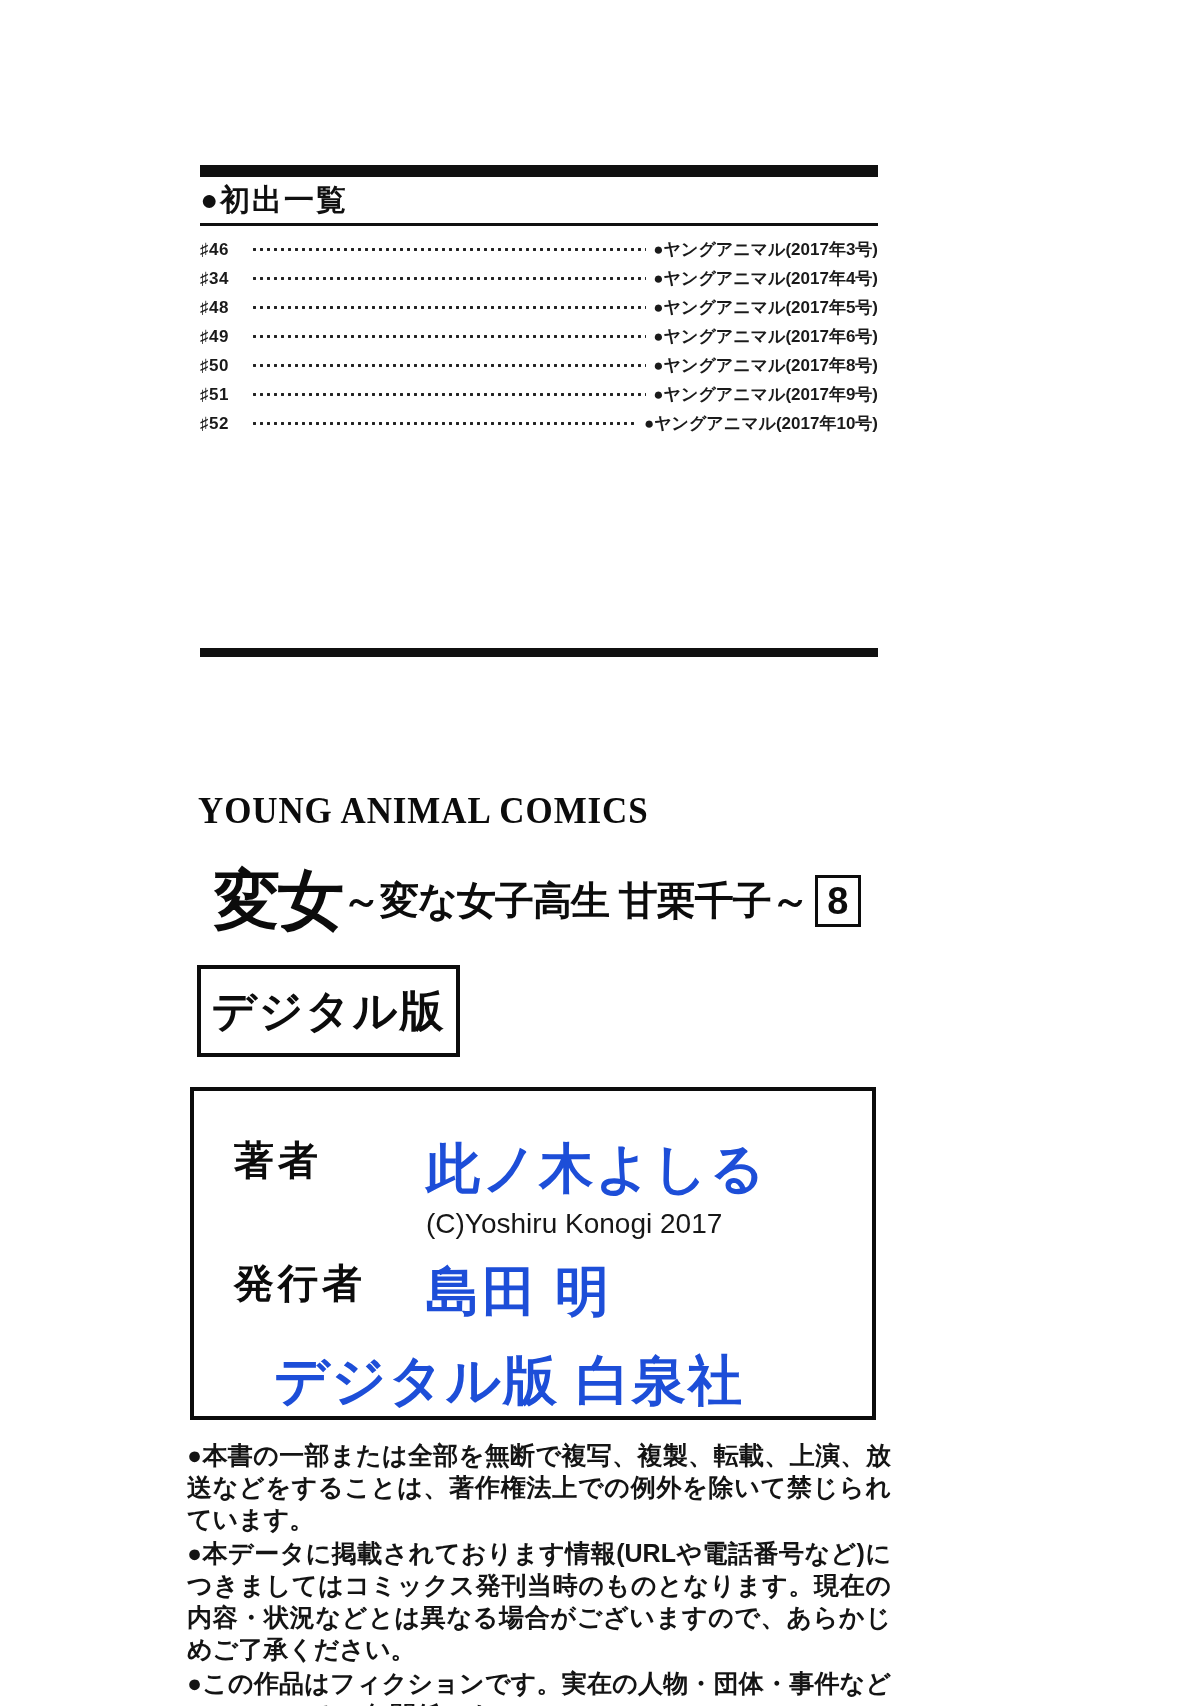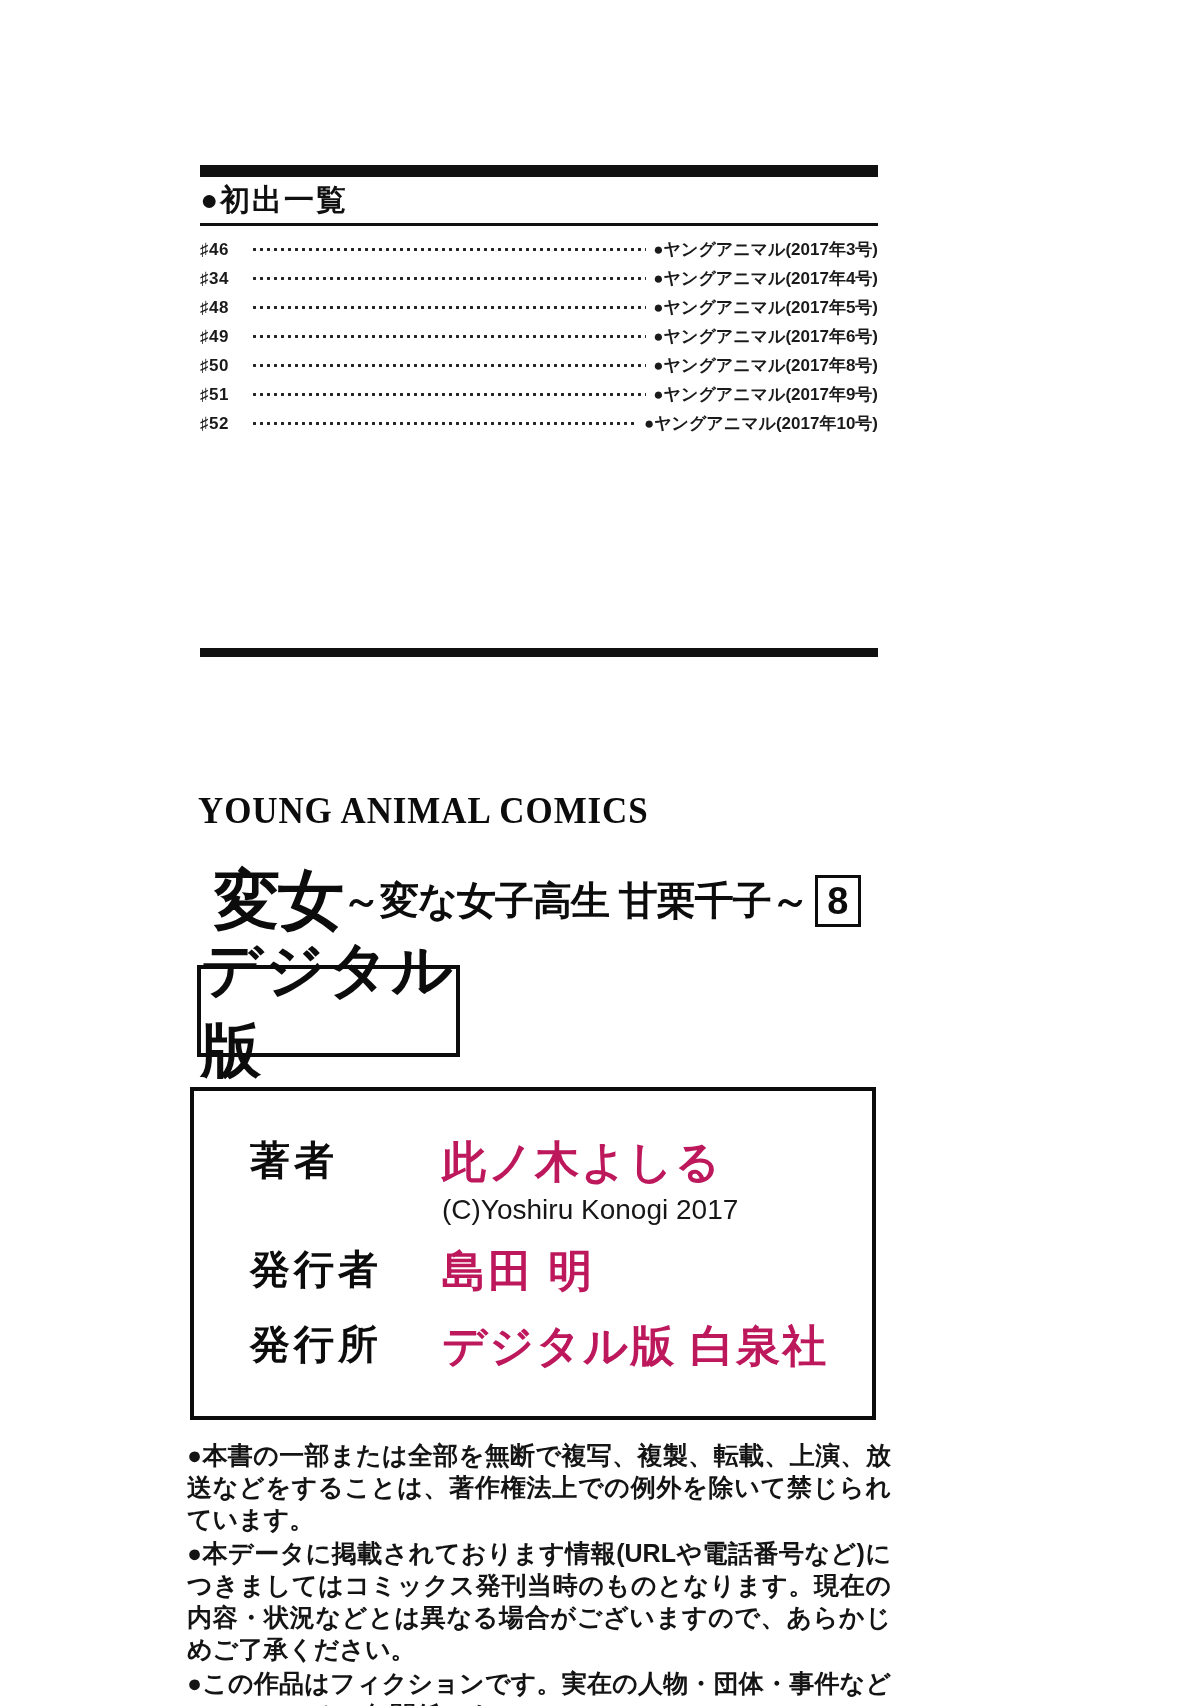--- a/index.html
+++ b/index.html
@@ -53,36 +53,36 @@
     display: inline-flex; align-items: center; justify-content: center;
     width: 46px; height: 52px; border: 3px solid #0c0c0c;
     font-size: 38px; font-weight: 800; margin-left: 6px; color: #0c0c0c;
   }
 
   
   #edition {
     top: 965px; left: 197px; width: 263px; height: 92px;
     border: 4px solid #0c0c0c;
     display: flex; align-items: center; justify-content: center;
-    font-size: 60px; font-weight: 600; letter-spacing: 2px; color: #0c0c0c;
+    font-size: 44px; font-weight: 600; letter-spacing: 2px; color: #0c0c0c;
   }
 
   
   #colophon {
     top: 1087px; left: 190px; width: 686px; height: 333px;
     border: 4px solid #0c0c0c;
-    padding: 42px 0 0 56px;
+    padding: 42px 0 0 40px;
   }
   .col-row { display: flex; margin-bottom: 16px; }
   .col-label {
     flex: none; width: 152px; font-size: 40px; font-weight: 600;
     letter-spacing: 4px; color: #0c0c0c;
   }
   .col-valwrap { margin-left: 40px; }
-  .col-value { font-size: 44px; font-weight: 600; letter-spacing: 2px; color: #be185d; }
+  .col-value { font-size: 54px; font-weight: 600; letter-spacing: 2px; color: #1d4ed8; }
   .col-note  { font-size: 28px; font-weight: 500; letter-spacing: 0; color: #161616; margin-top: 2px; }
 
   
   #notices {
     top: 1437px; left: 185px; width: 708px;
     font-size: 25px; font-weight: 600; line-height: 32px; color: #141414;
     text-align: justify;
   }
   .notice { margin: 2px; }
 </style>
@@ -163,21 +163,20 @@
 
     <div class="col-row">
       <span class="col-label">発行者</span>
       <span class="col-valwrap">
         <div class="col-value">島田 明</div>
 
       </span>
     </div>
 
     <div class="col-row">
-      <span class="col-label">発行所</span>
       <span class="col-valwrap">
         <div class="col-value">デジタル版 白泉社</div>
 
       </span>
     </div>
 
   </section>
 
 <section id="notices" class="abs">
 

